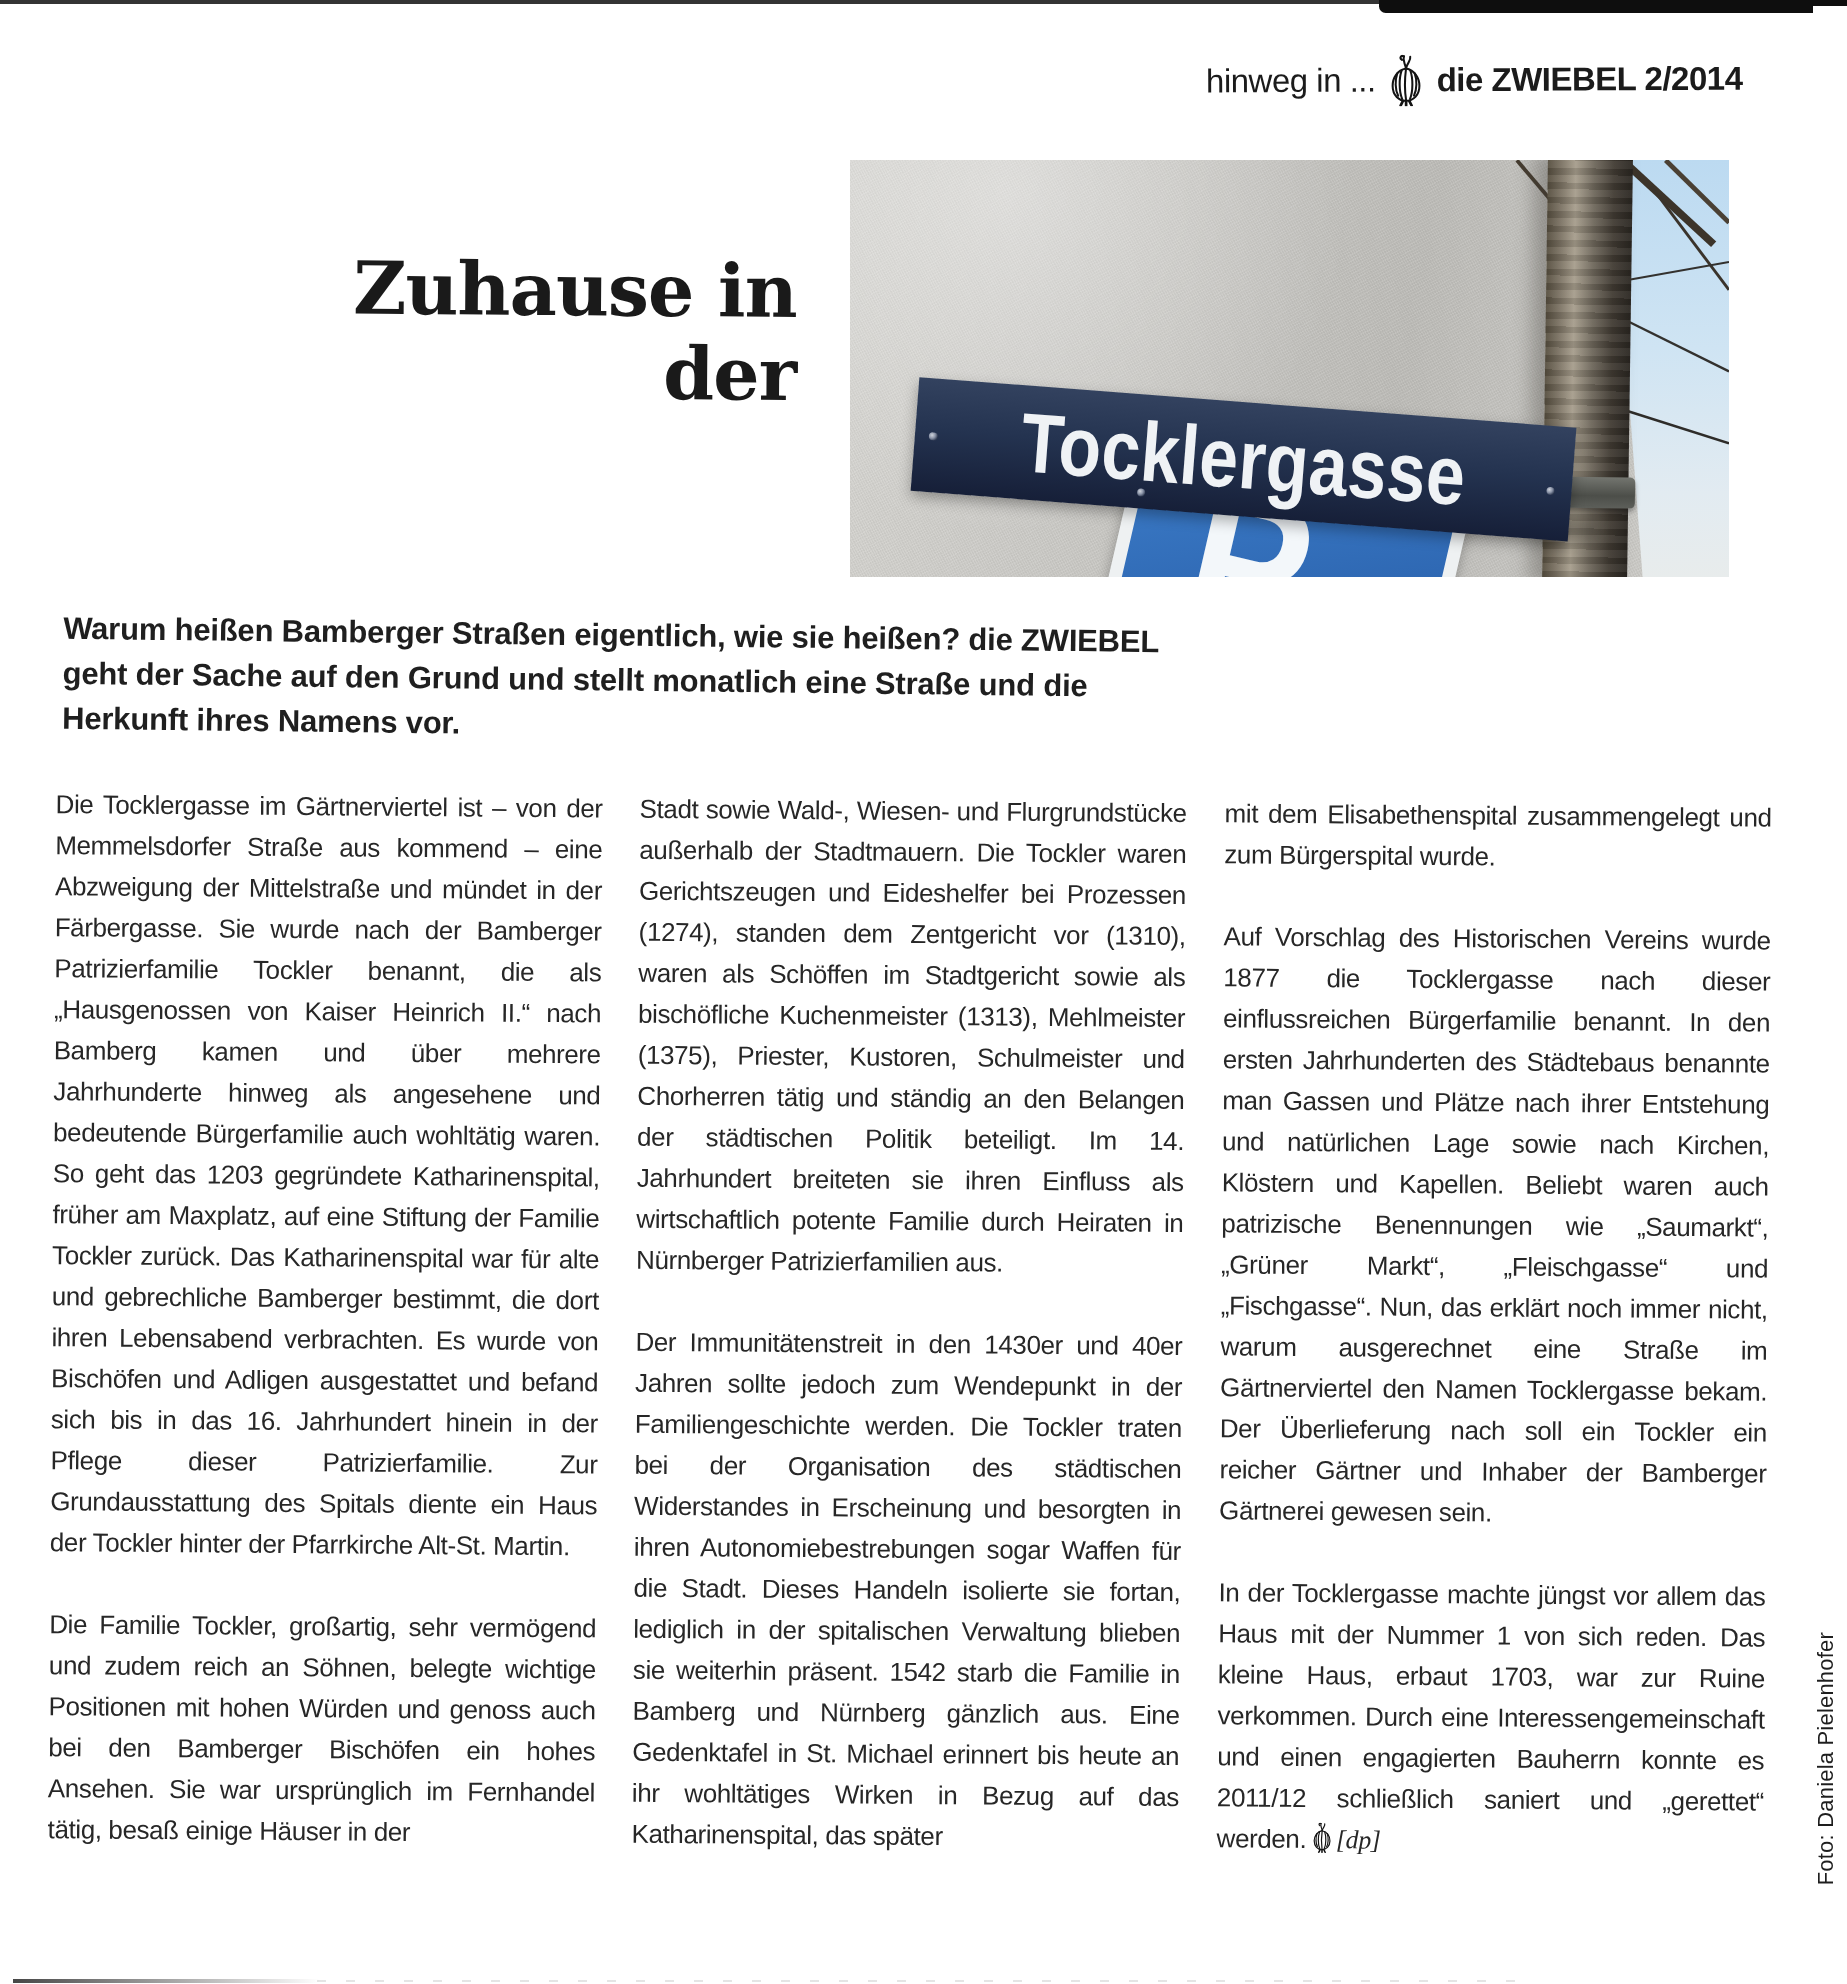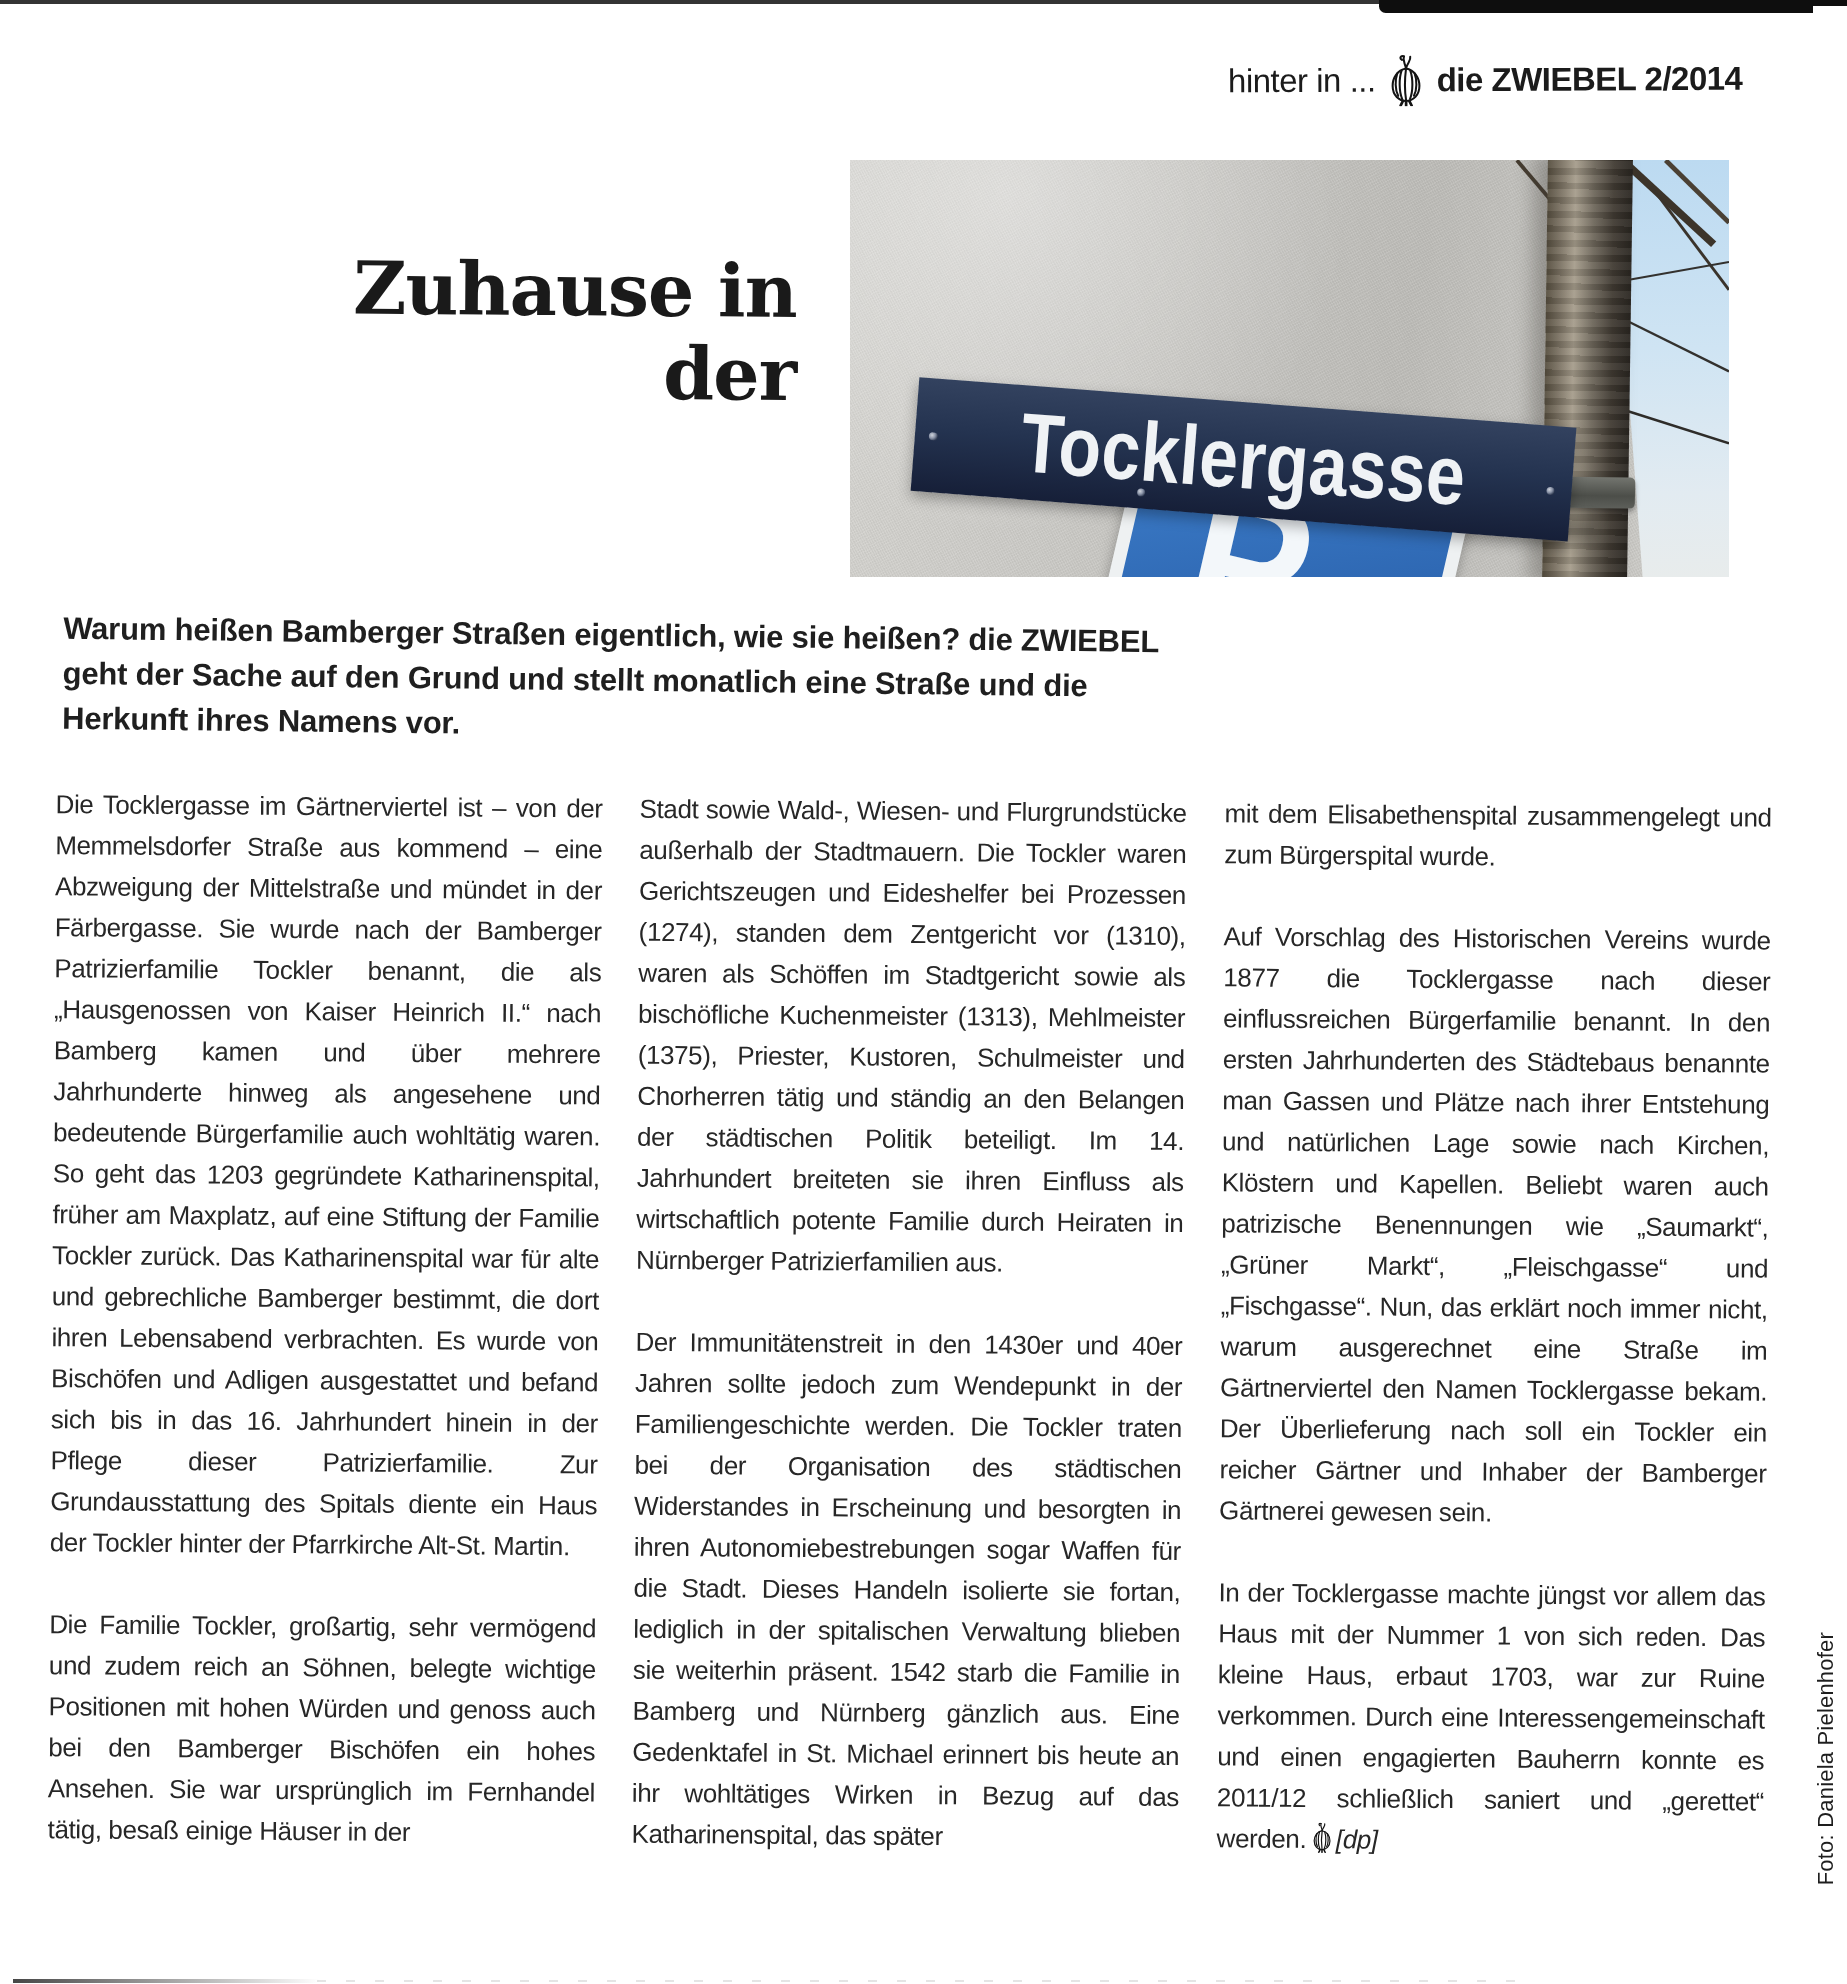--- a/index.html
+++ b/index.html
@@ -36,21 +36,21 @@
          transform:rotate(0.25deg);}
 
   
   .col{position:absolute;top:791px;width:547px;font-size:26px;line-height:41px;
        letter-spacing:-0.4px;color:#272727;text-align:justify;hyphens:auto;-webkit-hyphens:auto;}
   .col p{margin:0;}
   .col p + p{margin-top:41px;}
   .col1{left:55px;}
   .col2{left:639px;}
   .col3{left:1224px;}
-  .signoff{font-style:italic;}
+  .signoff{font-style:italic;font-family:Liberation Serif, serif;}
   .inline-onion{vertical-align:-4.8px;margin:0 3.8px 0 4.8px;}
 
   
   .photo{position:absolute;left:850px;top:160px;width:879px;height:417px;overflow:hidden;margin:0;
          background:
            radial-gradient(circle at 18% 8%,rgba(255,255,255,.35),rgba(255,255,255,0) 42%),
            repeating-linear-gradient(63deg,rgba(110,110,105,.07) 0 1px,rgba(0,0,0,0) 1px 2.4px),
            repeating-linear-gradient(-27deg,rgba(255,255,255,.10) 0 1px,rgba(0,0,0,0) 1px 2.9px),
            linear-gradient(100deg,#d4d3cf 0%,#c5c4c0 38%,#bbbab6 62%,#c9c8c4 88%);}
   .sky{position:absolute;right:0;top:0;width:144px;height:100%;
@@ -117,21 +117,21 @@
 </svg>
 
 <div class="page">
 
   <div class="scan-top"></div>
   <div class="scan-top-right"></div>
   <div class="scan-bottom"></div>
   <div class="scan-bottom-faint"></div>
 
   <header class="masthead">
-    <span>hinter in ...</span>
+    <span>hinweg in ...</span>
     <svg class="onion" width="36" height="52" viewBox="0 0 74 108">
         <use href="#onion"></use>
       </svg>
     <span class="brand">die ZWIEBEL 2/2014</span>
   </header>
 
   <figure class="photo">
     <div class="sky"></div>
 
     <svg class="photo-lines" width="879" height="417" viewBox="0 0 1832 868">

